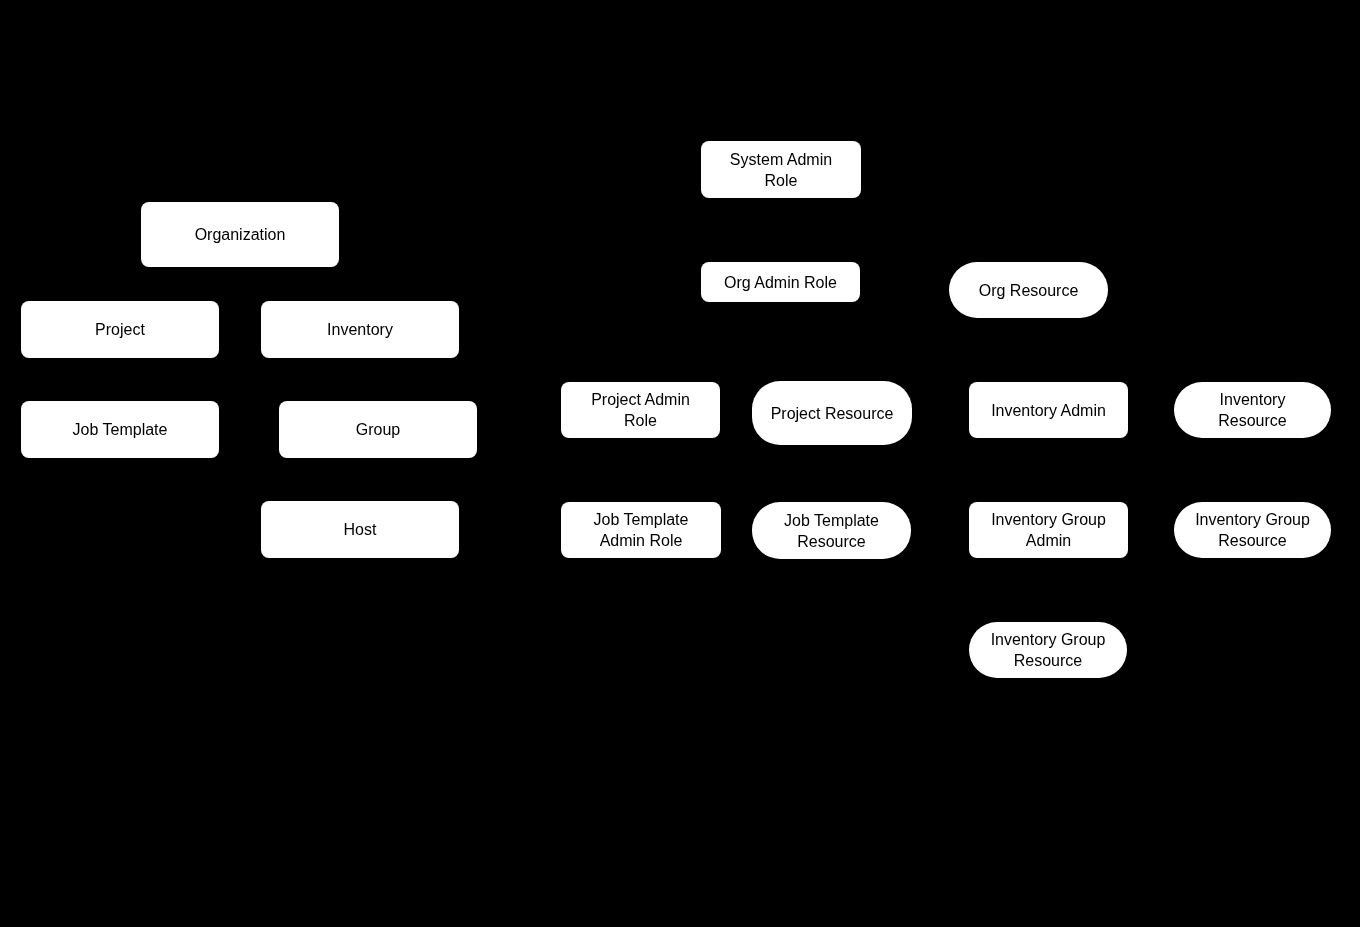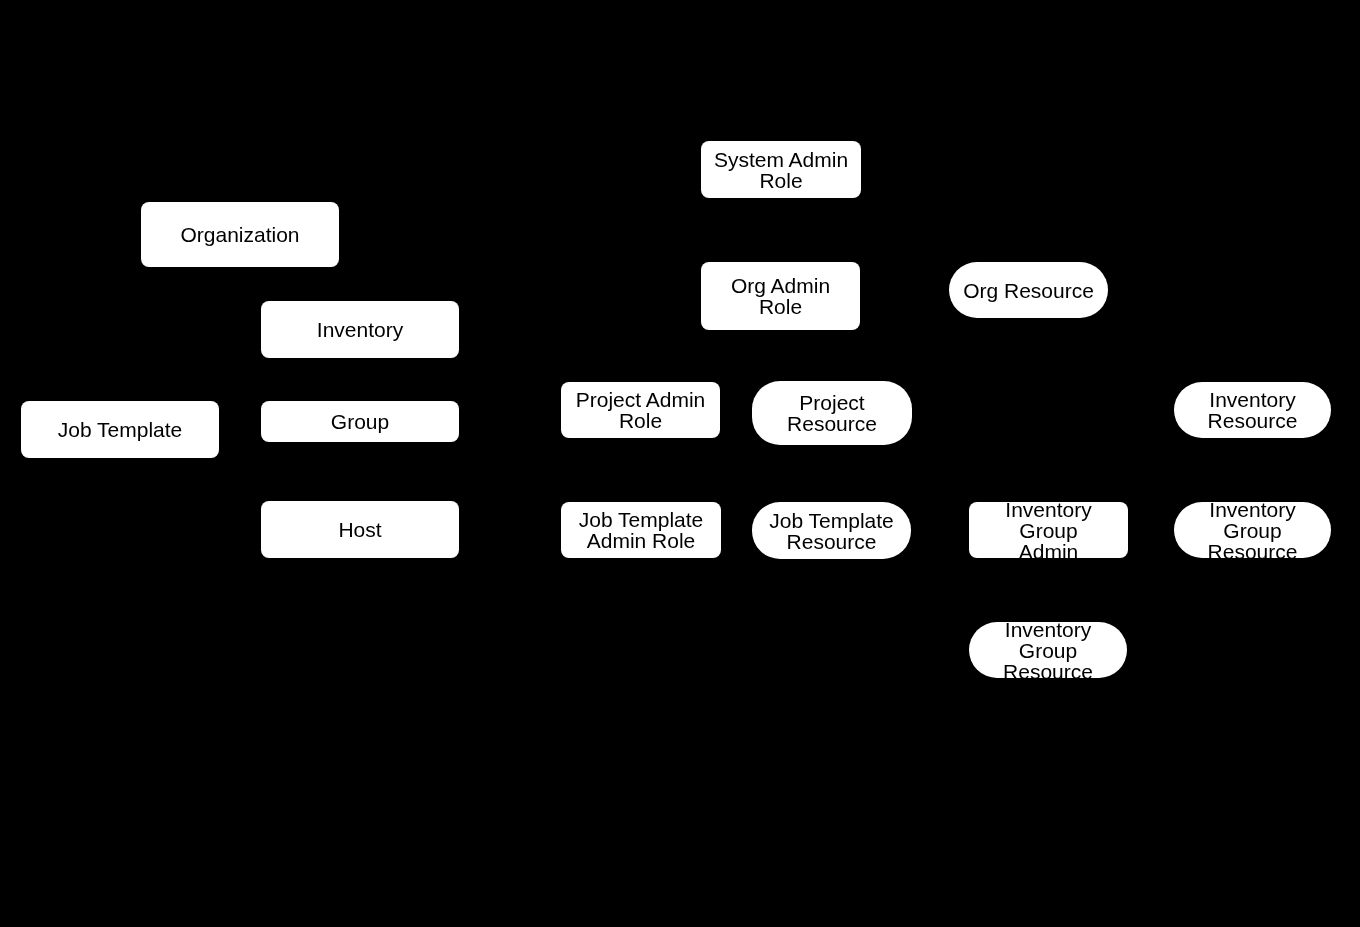--- a/index.html
+++ b/index.html
@@ -17,60 +17,62 @@
   }
   .node {
     position: absolute;
     box-sizing: border-box;
     background: #ffffff;
     color: #000000;
     display: flex;
     align-items: center;
     justify-content: center;
     text-align: center;
-    font-size: 21px;
+    font-size: 16px;
     line-height: 21px;
     white-space: pre-line;
     padding: 0 8px;
   }
   .rect {
     border-radius: 8px;
   }
   .pill {
     border-radius: 28px;
   }
 </style>
 </head>
 <body>
 
 <div class="canvas">
 
   <div class="node rect" style="left:141px; top:202px; width:198px; height:65px">Organization</div>
 
+  <div class="node rect" style="left:21px; top:301px; width:198px; height:57px">Project</div>
 
   <div class="node rect" style="left:261px; top:301px; width:198px; height:57px">Inventory</div>
 
   <div class="node rect" style="left:21px; top:401px; width:198px; height:57px">Job Template</div>
 
-  <div class="node rect" style="left:261px; top:401px; width:198px; height:41px">Group</div>
+  <div class="node rect" style="left:279px; top:401px; width:198px; height:57px">Group</div>
 
   <div class="node rect" style="left:261px; top:501px; width:198px; height:57px">Host</div>
 
   <div class="node rect" style="left:701px; top:141px; width:160px; height:57px">System Admin
 Role</div>
 
-  <div class="node rect" style="left:701px; top:262px; width:159px; height:68px">Org Admin Role</div>
+  <div class="node rect" style="left:701px; top:262px; width:159px; height:40px">Org Admin Role</div>
 
   <div class="node pill" style="left:949px; top:262px; width:159px; height:56px">Org Resource</div>
 
   <div class="node rect" style="left:561px; top:382px; width:159px; height:56px">Project Admin
 Role</div>
 
   <div class="node pill" style="left:752px; top:381px; width:160px; height:64px">Project Resource</div>
 
+  <div class="node rect" style="left:969px; top:382px; width:159px; height:56px">Inventory Admin</div>
 
   <div class="node pill" style="left:1174px; top:382px; width:157px; height:56px">Inventory
 Resource</div>
 
   <div class="node rect" style="left:561px; top:502px; width:160px; height:56px">Job Template
 Admin Role</div>
 
   <div class="node pill" style="left:752px; top:502px; width:159px; height:57px">Job Template
 Resource</div>
 

